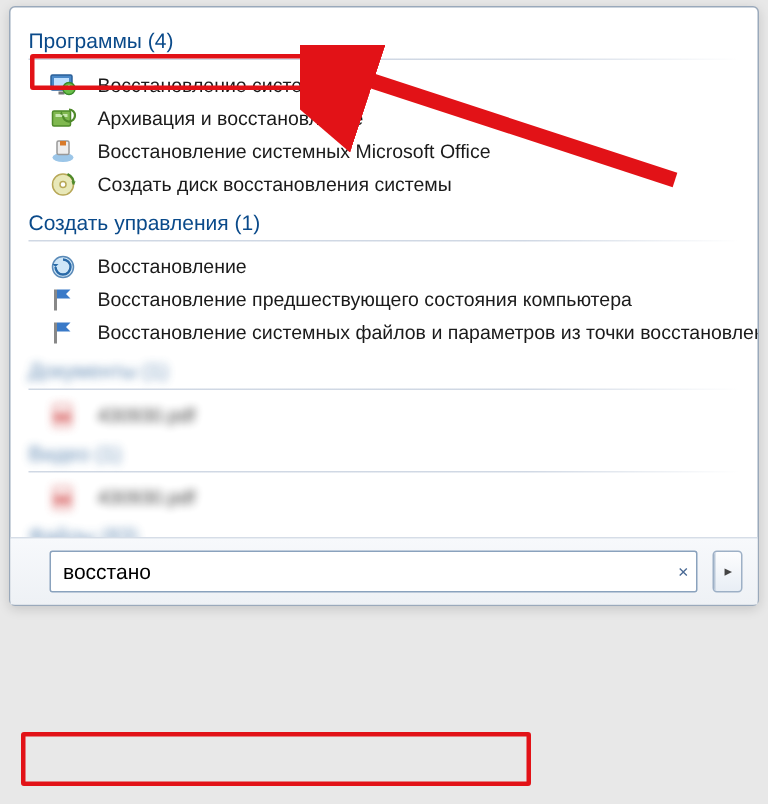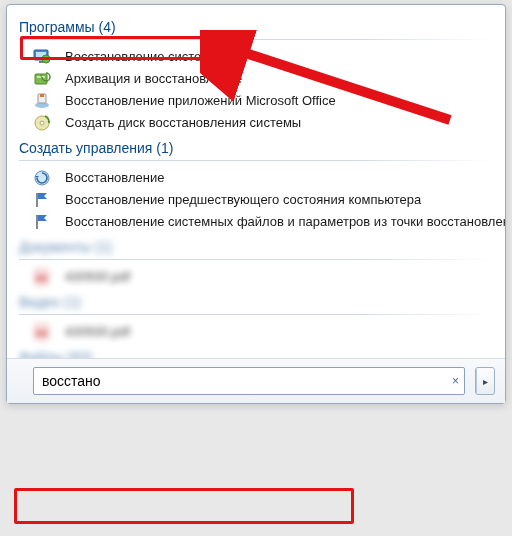--- a/index.html
+++ b/index.html
@@ -173,21 +173,21 @@
     </div>
 
     <div class="item">
       <span class="icon">
         <svg width="18" height="18" viewBox="0 0 18 18">
             <ellipse cx="9" cy="13" rx="7" ry="3" fill="#9cc6e8"></ellipse>
             <rect x="5" y="2" width="8" height="9" rx="1" fill="#eee" stroke="#999"></rect>
             <rect x="7" y="2" width="4" height="3" fill="#d87a2a"></rect>
           </svg>
       </span>
-      <span class="label">Восстановление приложений Microsoft Office</span>
+      <span class="label">Восстановление системных Microsoft Office</span>
     </div>
 
     <div class="item">
       <span class="icon">
         <svg width="18" height="18" viewBox="0 0 18 18">
             <circle cx="9" cy="9" r="7" fill="#e8e8b8" stroke="#b8a858"></circle>
             <circle cx="9" cy="9" r="2" fill="#fff" stroke="#b8a858"></circle>
             <path d="M12 2 a7 7 0 0 1 4 7" stroke="#4f8a2a" fill="none" stroke-width="1.5"></path>
             <path d="M16 9 l-1.5 -2 l3 0 z" fill="#4f8a2a"></path>
           </svg>

